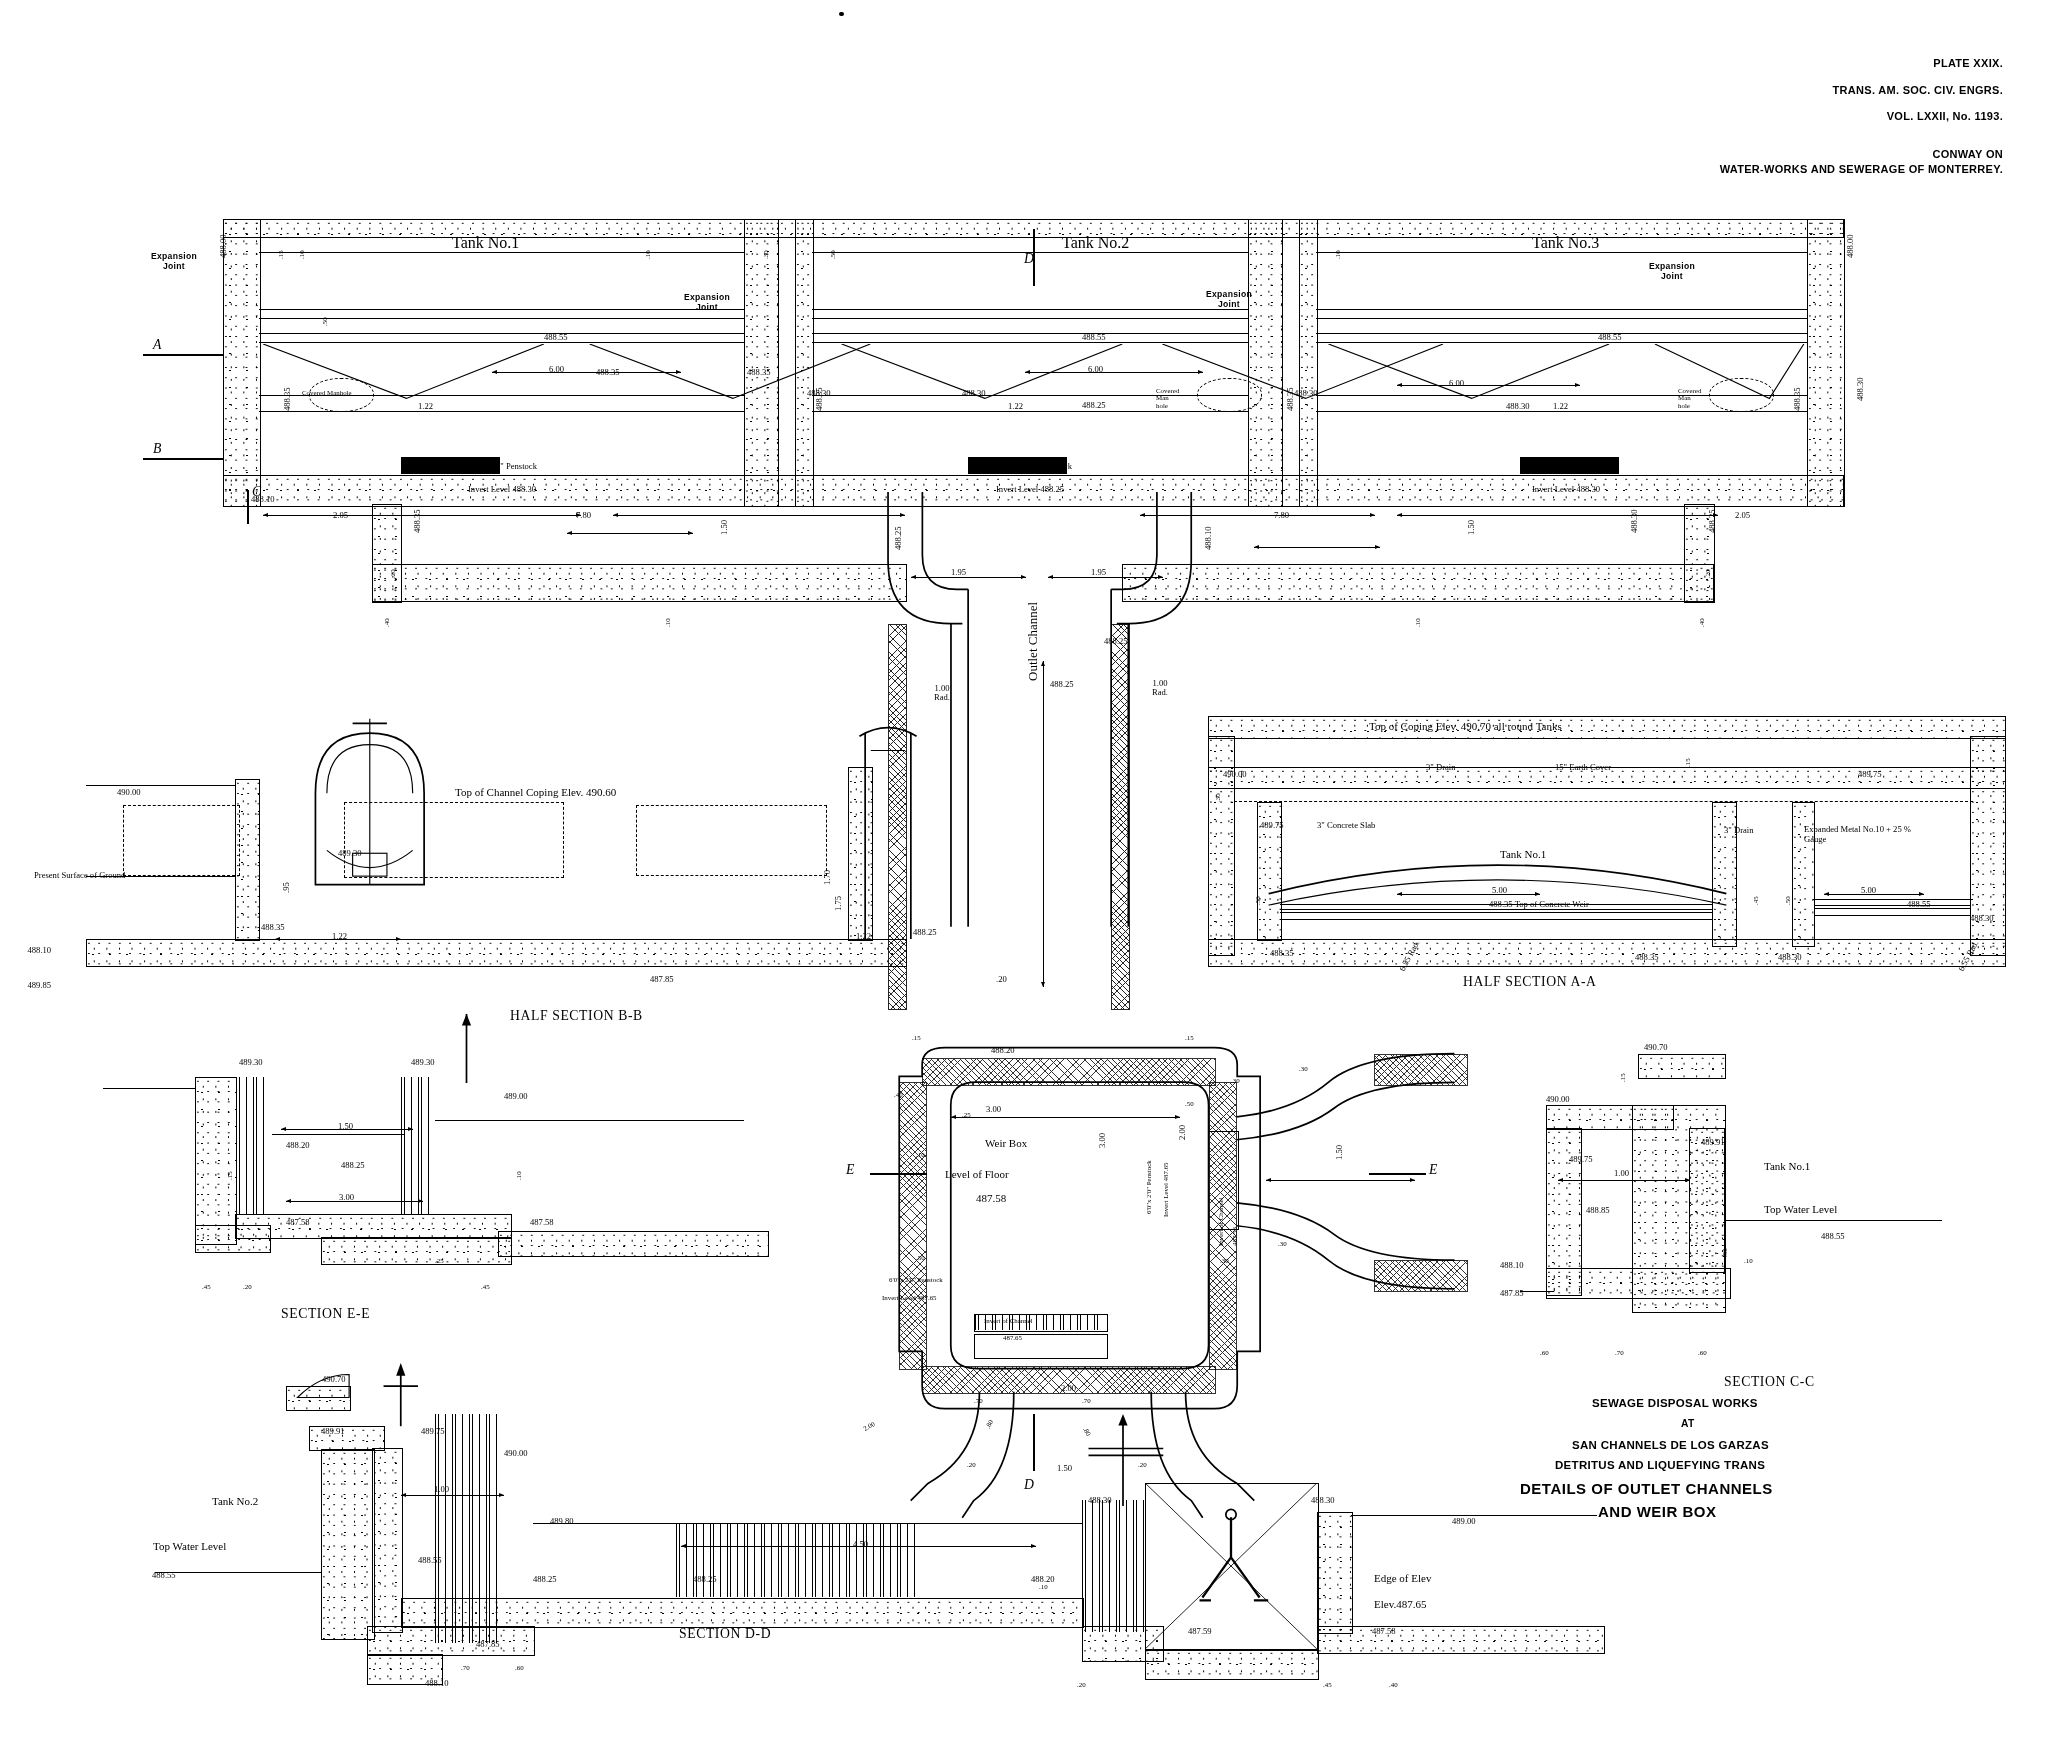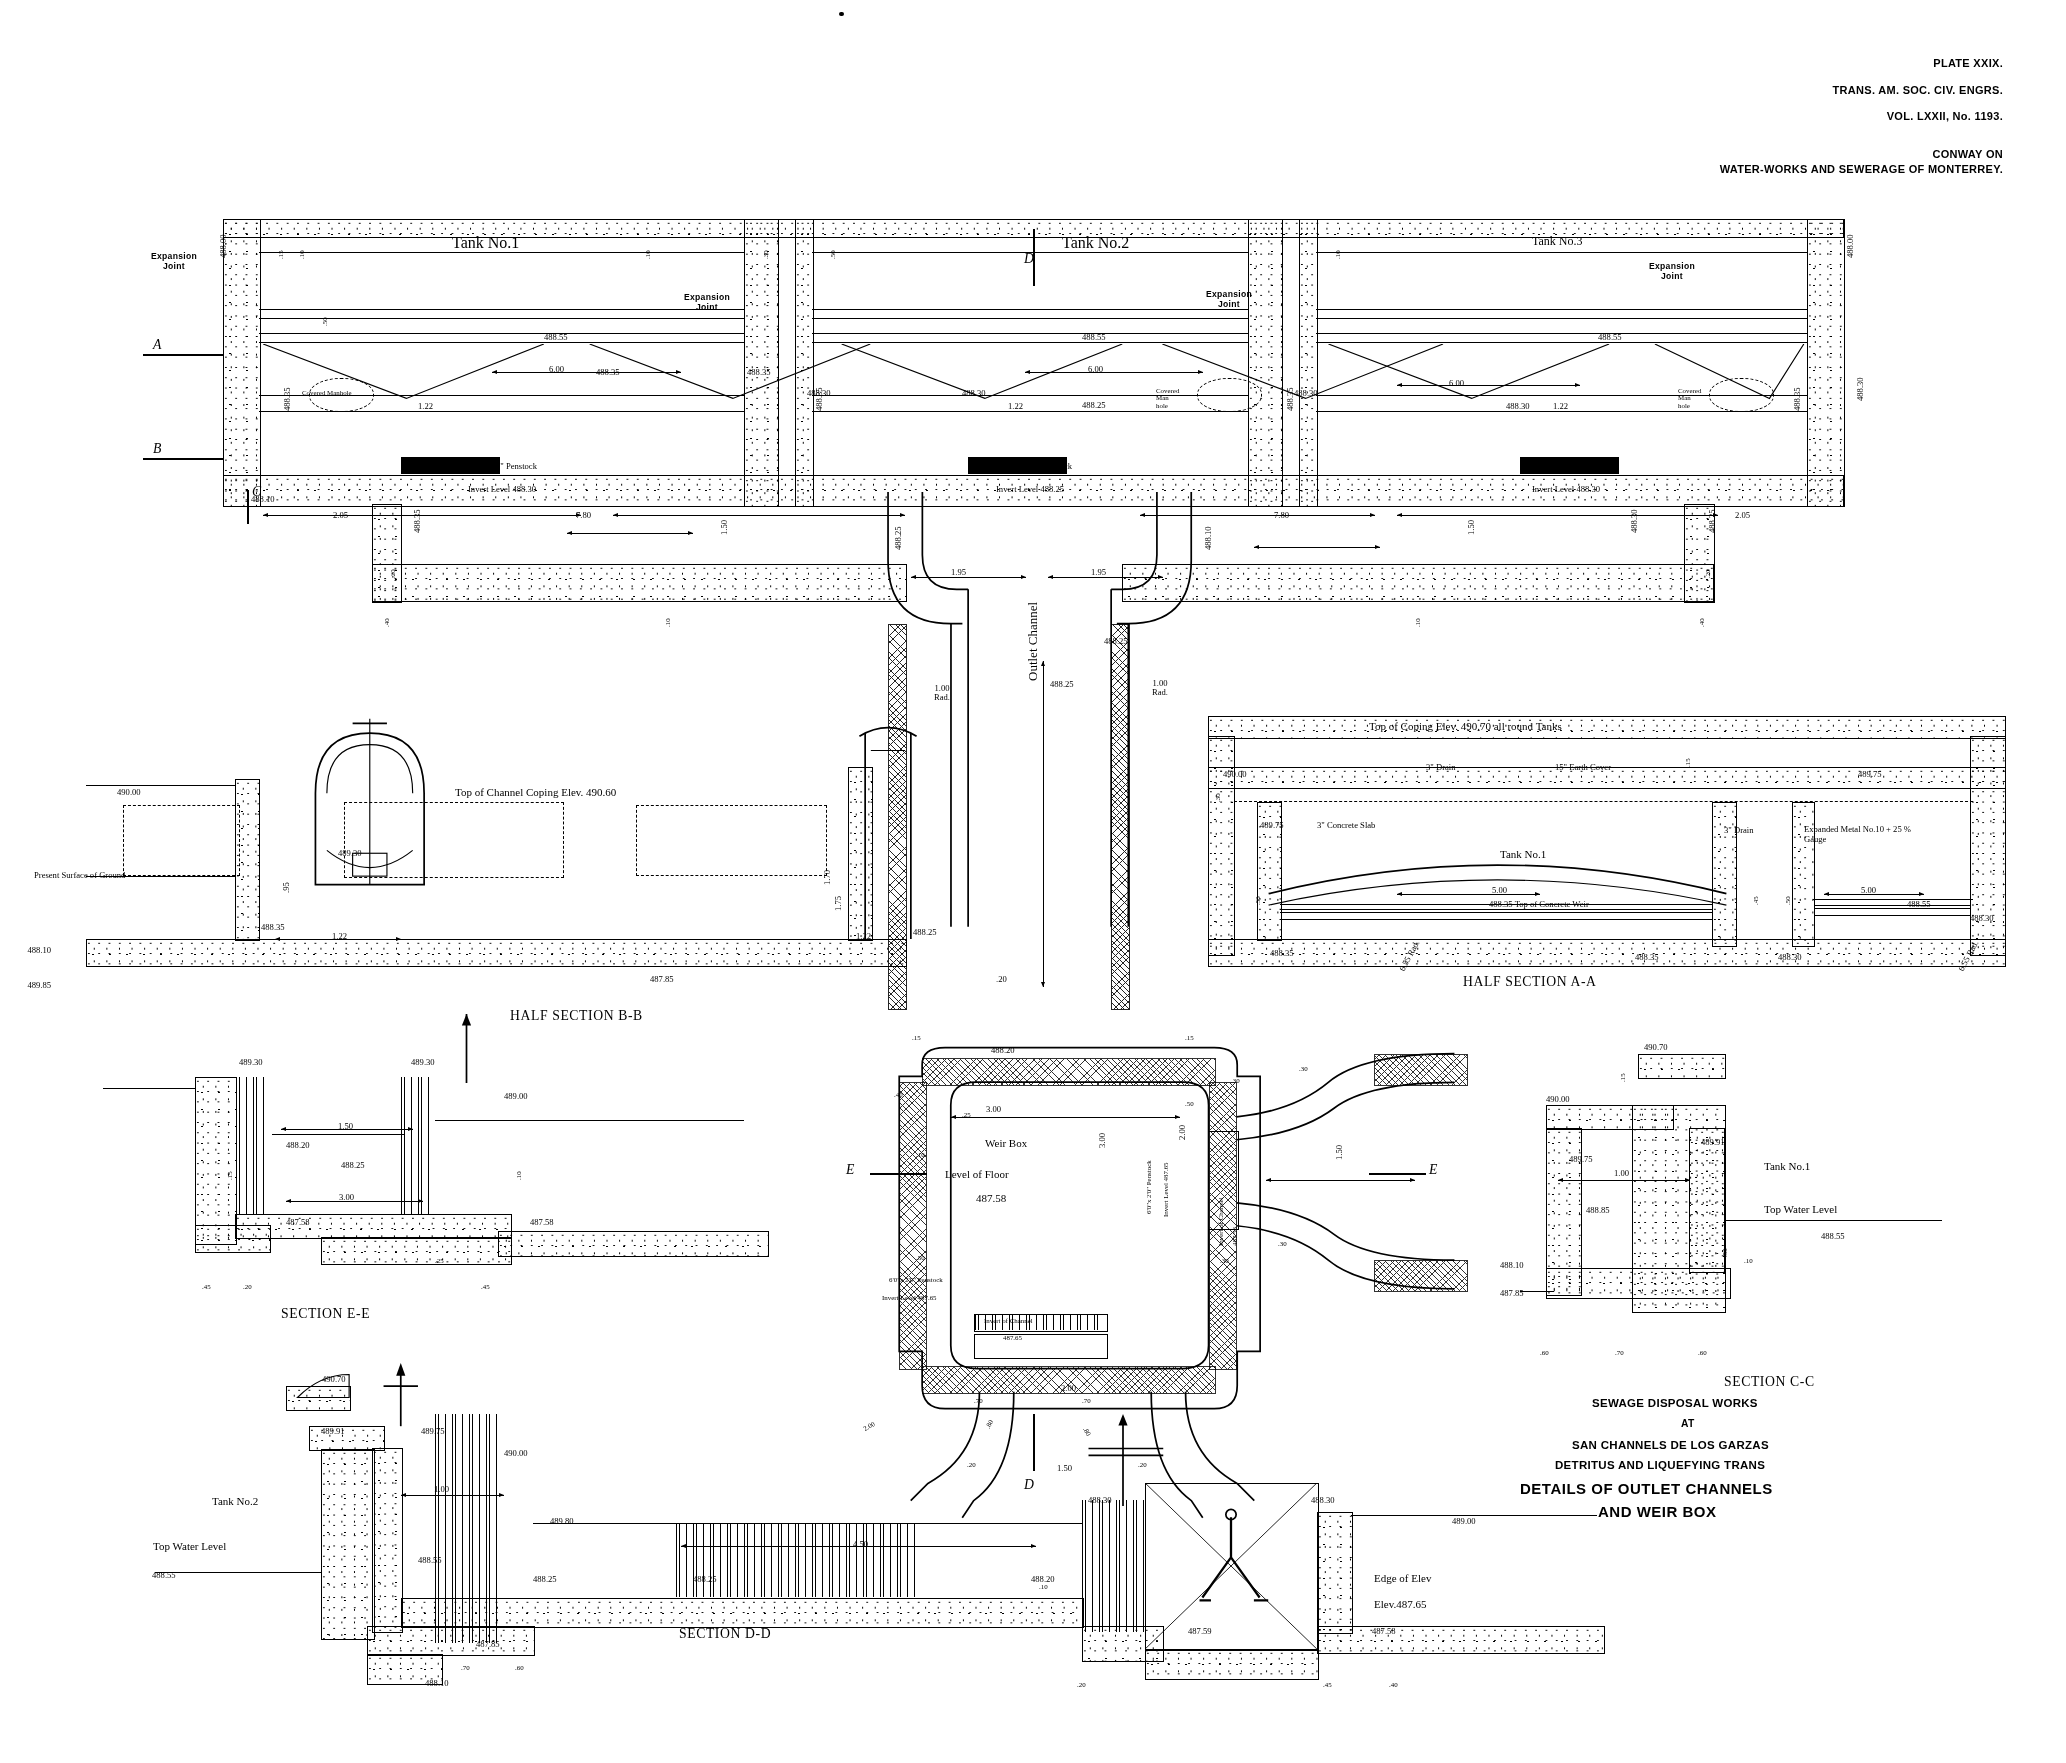--- a/index.html
+++ b/index.html
@@ -129,21 +129,21 @@
   <div class="t cap lg" style="left:1024px;top:251px;font-style:italic;">D</div>
   <div class="t cap lg" style="left:1024px;top:1477px;font-style:italic;">D</div>
   <div class="ln vl" style="left:1033px;top:1414px;height:57px;width:1.7px;"></div>
   <div class="t cap lg" style="left:846px;top:1162px;font-style:italic;">E</div>
   <div class="t cap lg" style="left:1429px;top:1162px;font-style:italic;">E</div>
   <div class="ln hl" style="left:870px;top:1173px;width:57px;height:1.7px;"></div>
   <div class="ln hl" style="left:1369px;top:1173px;width:57px;height:1.7px;"></div>
 
   <div class="t cap" style="left:452px;top:234px;font-size:16px;">Tank No.1</div>
   <div class="t cap" style="left:1062px;top:234px;font-size:16px;">Tank No.2</div>
-  <div class="t cap" style="left:1532px;top:234px;font-size:12px;">Tank No.3</div>
+  <div class="t cap" style="left:1532px;top:234px;font-size:16px;">Tank No.3</div>
 
   <div class="t ttl sm" style="left:131px;top:251px;width:86px;text-align:center;white-space:pre-line;">Expansion
 Joint</div>
   <div class="t ttl sm" style="left:1626px;top:261px;width:92px;text-align:center;white-space:pre-line;">Expansion
 Joint</div>
   <div class="t ttl sm" style="left:661px;top:292px;width:92px;text-align:center;white-space:pre-line;">Expansion
 Joint</div>
   <div class="t ttl sm" style="left:1183px;top:289px;width:92px;text-align:center;white-space:pre-line;">Expansion
 Joint</div>
 

